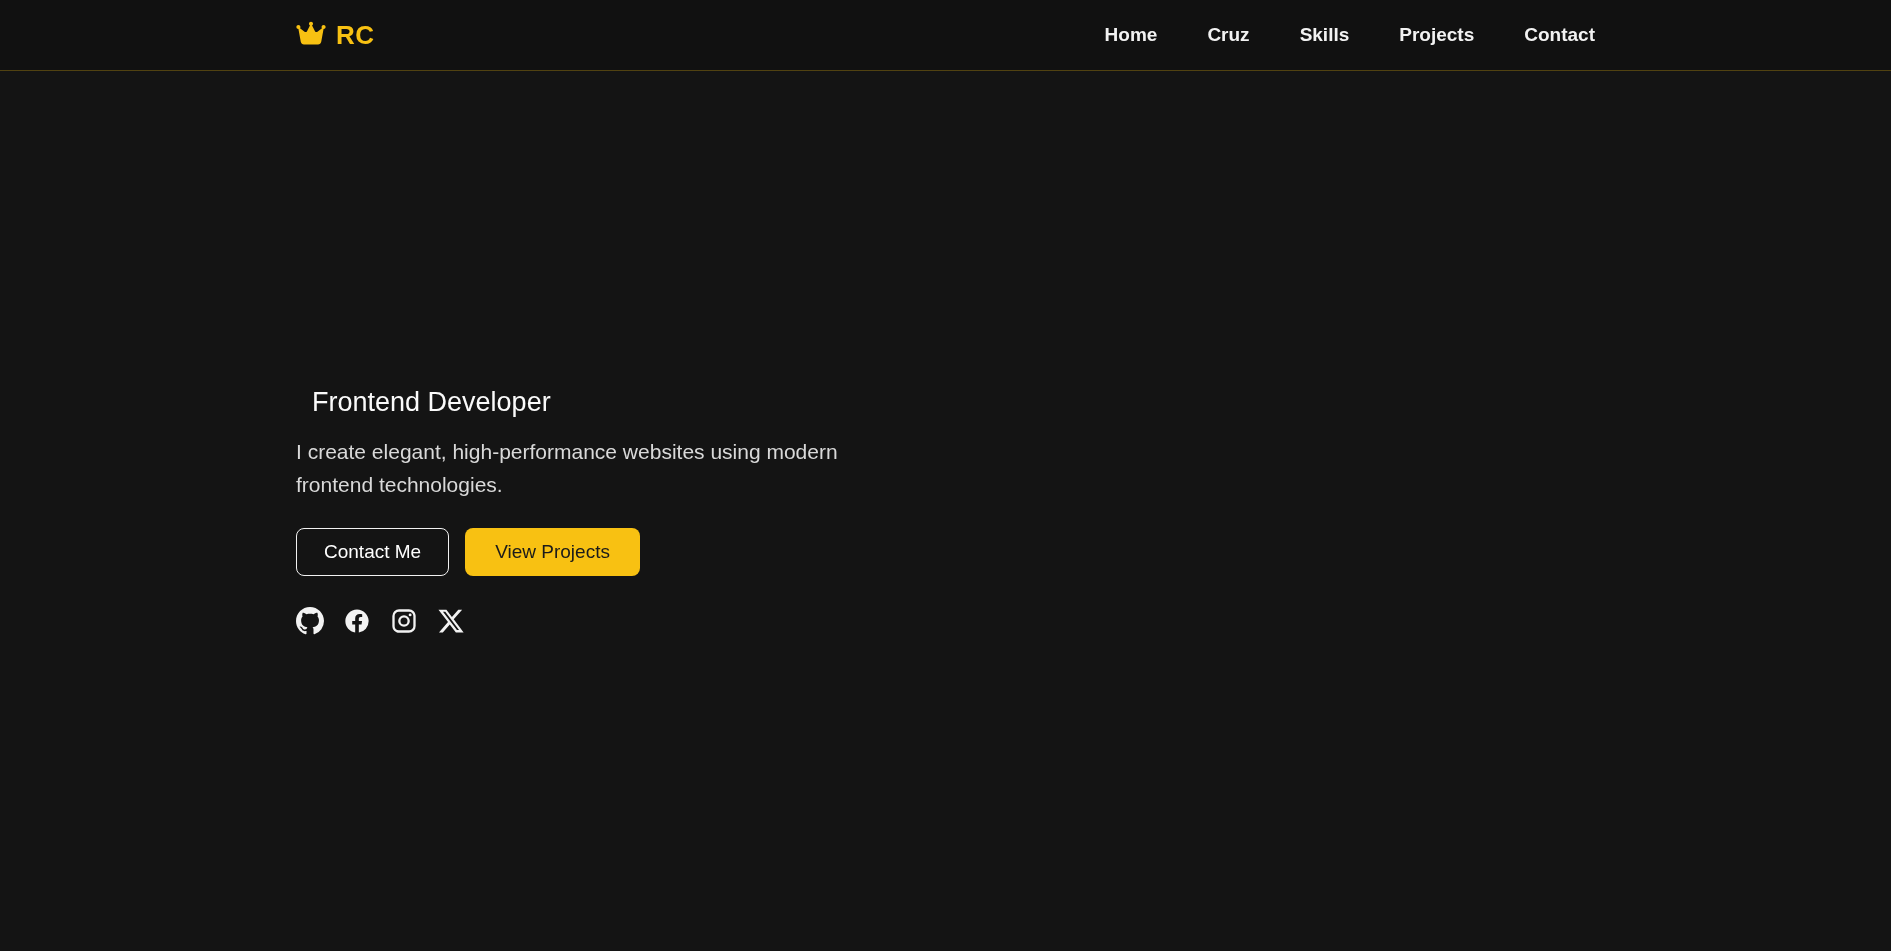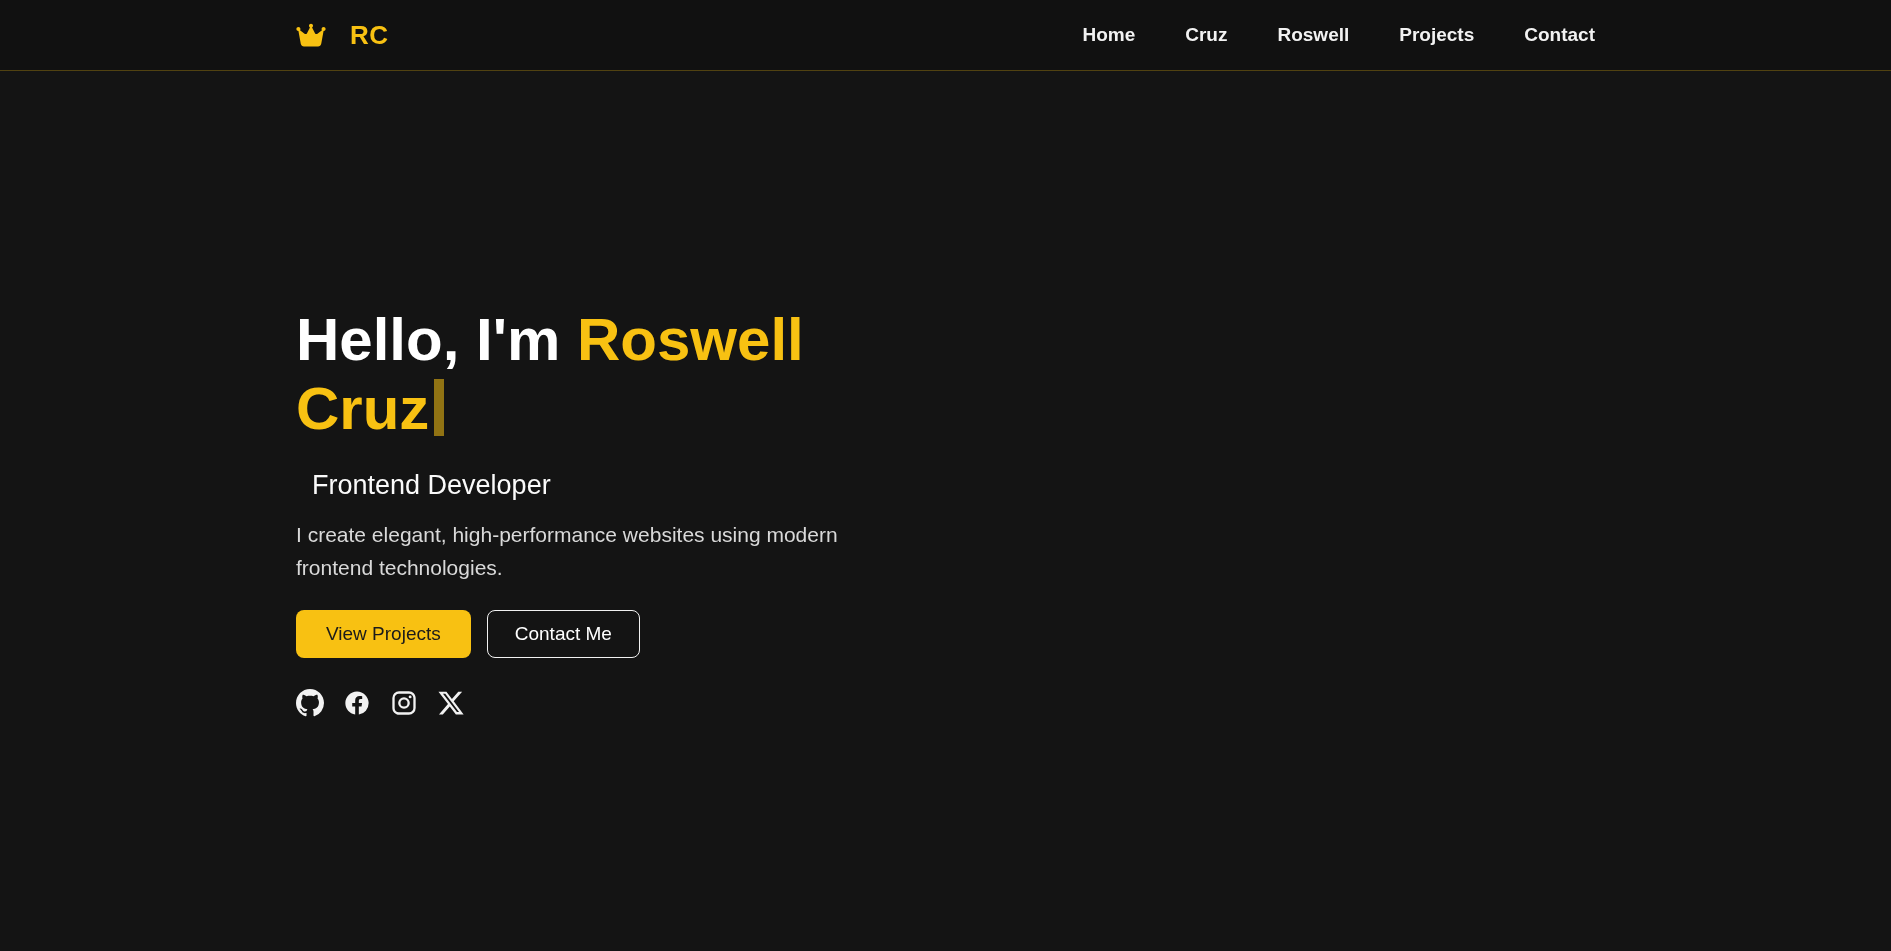--- a/index.html
+++ b/index.html
@@ -33,22 +33,21 @@
     position:sticky;
     top:0;
   }
   .site-header .container{
     display:flex;
     align-items:center;
     justify-content:space-between;
   }
   .logo{
     display:flex;
-    align-items:center;
-    gap:24px;
+    gap:10px;
     color:var(--accent);
     font-size:26px;
     font-weight:700;
     letter-spacing:.5px;
     cursor:pointer;
     text-decoration:none;
   }
   .logo svg{width:30px;height:26px;fill:var(--accent);display:block;}
   .main-nav{display:flex;gap:50px;}
   .main-nav a{
@@ -129,35 +128,34 @@
   <div class="container">
     <a class="logo">
       <svg viewBox="0 0 576 512" aria-hidden="true">
         <path d="M309 106c11.4-7 19-19.7 19-34 0-22.1-17.9-40-40-40s-40 17.9-40 40c0 14.4 7.6 27 19 34L209.7 220.6c-9.1 18.2-32.7 23.4-48.6 10.7L72 160c5-6.7 8-15 8-24 0-22.1-17.9-40-40-40S0 113.9 0 136s17.9 40 40 40c.2 0 .5 0 .7 0L86.4 427.4c5.5 30.4 32 52.6 63 52.6H426.6c30.9 0 57.4-22.1 63-52.6L535.3 176c.2 0 .5 0 .7 0 22.1 0 40-17.9 40-40s-17.9-40-40-40s-40 17.9-40 40c0 9 3 17.3 8 24l-89.1 71.3c-15.9 12.7-39.5 7.5-48.6-10.7L309 106z"></path>
       </svg>
       <span>RC</span>
     </a>
     <nav class="main-nav">
       <a href="#">Home</a>
       <a href="#">Cruz</a>
-      <a href="#">Roswell</a>
+      <a href="#">Skills</a>
       <a href="#">Projects</a>
       <a href="#">Contact</a>
     </nav>
   </div>
 </header>
 
 <section class="hero">
   <div class="container">
-    <h1><span>Hello, I'm</span> <span class="accent">Roswell Cruz</span><span class="type-cursor"></span></h1>
     <h2>Frontend Developer</h2>
     <p class="desc">I create elegant, high-performance websites using modern frontend technologies.</p>
     <div class="btn-row">
+      <button class="btn btn-outline">Contact Me</button>
       <button class="btn btn-primary">View Projects</button>
-      <button class="btn btn-outline">Contact Me</button>
     </div>
     <div class="social-row">
       <a href="#">
         <svg viewBox="0 0 16 16" aria-hidden="true">
           <path d="M8 0C3.58 0 0 3.58 0 8c0 3.54 2.29 6.53 5.47 7.59.4.07.55-.17.55-.38 0-.19-.01-.82-.01-1.49-2.01.37-2.53-.49-2.69-.94-.09-.23-.48-.94-.82-1.13-.28-.15-.68-.52-.01-.53.63-.01 1.08.58 1.23.82.72 1.21 1.87.87 2.33.66.07-.52.28-.87.51-1.07-1.78-.2-3.64-.89-3.64-3.95 0-.87.31-1.59.82-2.15-.08-.2-.36-1.02.08-2.12 0 0 .67-.21 2.2.82.64-.18 1.32-.27 2-.27.68 0 1.36.09 2 .27 1.53-1.04 2.2-.82 2.2-.82.44 1.1.16 1.92.08 2.12.51.56.82 1.27.82 2.15 0 3.07-1.87 3.75-3.65 3.95.29.25.54.73.54 1.48 0 1.07-.01 1.93-.01 2.2 0 .21.15.46.55.38A8.012 8.012 0 0 0 16 8c0-4.42-3.58-8-8-8z"></path>
         </svg>
       </a>
       <a href="#">
         <svg viewBox="0 0 24 24" aria-hidden="true">
           <path d="M12 2.04c-5.5 0-10 4.49-10 10.02 0 5 3.66 9.15 8.44 9.9v-7H7.9v-2.9h2.54V9.85c0-2.51 1.49-3.89 3.78-3.89 1.09 0 2.23.19 2.23.19v2.47h-1.26c-1.24 0-1.63.77-1.63 1.56v1.88h2.78l-.45 2.9h-2.33v7a10 10 0 0 0 8.44-9.9c0-5.53-4.5-10.02-10-10.02z"></path>

